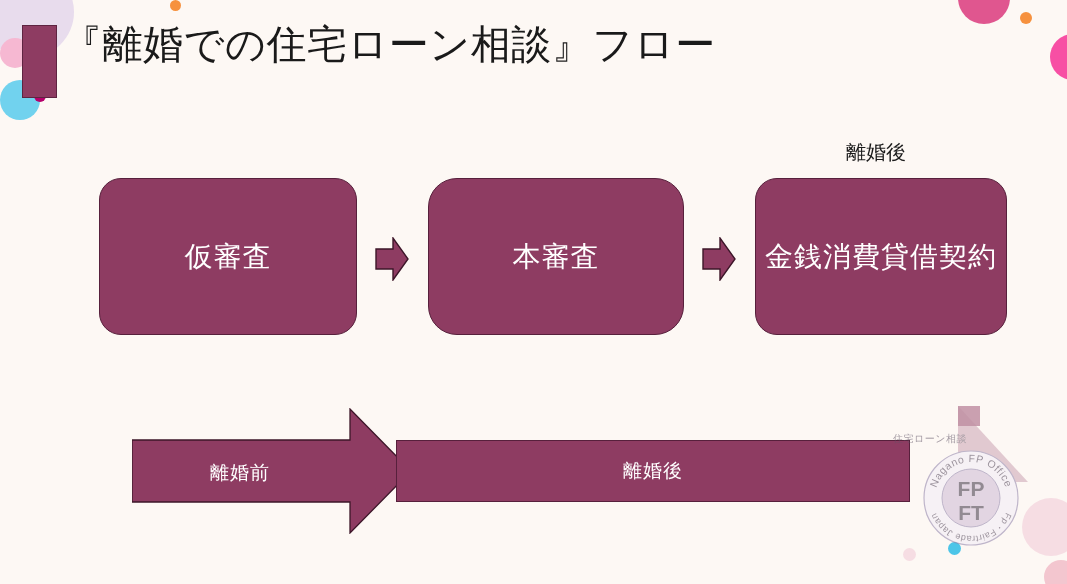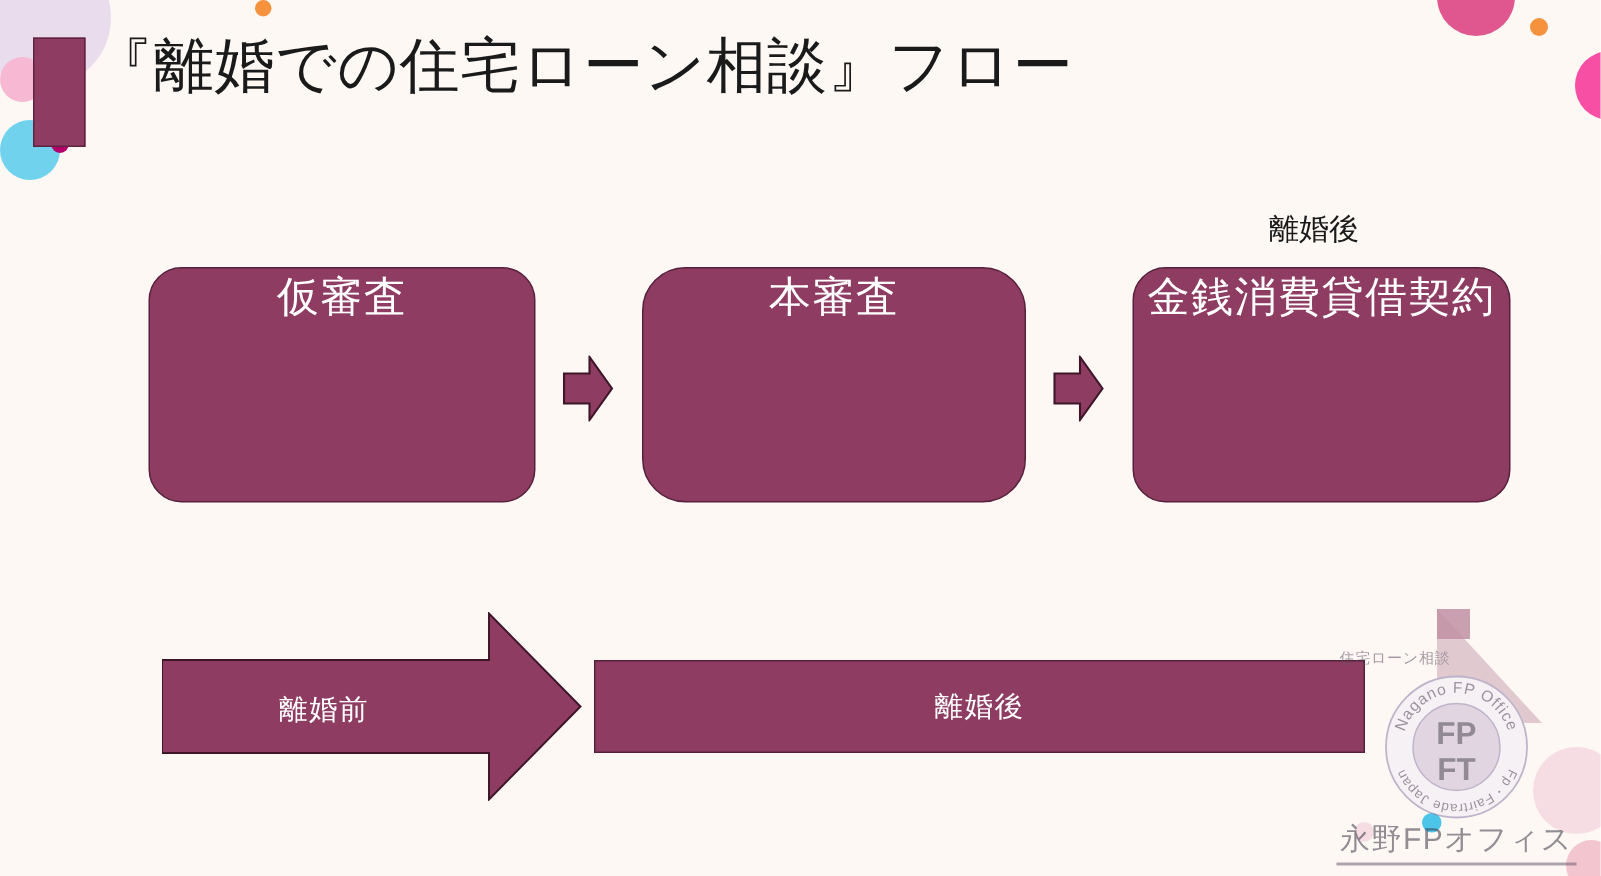--- a/index.html
+++ b/index.html
@@ -42,20 +42,21 @@
     white-space: nowrap;
   }
 
   
   .flow-box {
     position: absolute;
     background: #8e3c62;
     border: 1px solid #57203c;
     border-radius: 22px;
     display: flex;
+    align-items: center;
     justify-content: center;
     color: #ffffff;
     font-size: 28px;
     letter-spacing: 1px;
     box-sizing: border-box;
   }
 
   .stage-label {
     position: absolute;
     font-size: 20px;
@@ -68,20 +69,21 @@
   .connector {
     position: absolute;
     width: 34px;
     height: 44px;
   }
   .connector svg { display: block; width: 100%; height: 100%; }
 
   
   .timeline-arrow {
     position: absolute;
+    margin-left: 24px;
   }
   .timeline-arrow svg { display: block; width: 100%; height: 100%; }
   .timeline-arrow .tl-label {
     position: absolute;
     color: #ffffff;
     font-size: 19px;
     letter-spacing: 1px;
     white-space: nowrap;
   }
 
@@ -231,16 +233,15 @@
           <textPath href="#arcTop" startOffset="50%" text-anchor="middle" id="seal-top-path">Nagano FP Office</textPath>
         </text>
         <text font-family="'Liberation Sans', sans-serif" font-size="9" fill="#4a3f55" letter-spacing="0.4">
           <textPath href="#arcBottom" startOffset="50%" text-anchor="middle" id="seal-bottom-path">Fp・Fairtrade Japan</textPath>
         </text>
         <text x="50" y="48" text-anchor="middle" font-family="'Liberation Sans', sans-serif" font-size="21" font-weight="bold" fill="#3b3243" id="seal-c1">FP</text>
         <text x="50" y="72" text-anchor="middle" font-family="'Liberation Sans', sans-serif" font-size="21" font-weight="bold" fill="#3b3243" id="seal-c2">FT</text>
       </svg>
     </div>
 
-    <div id="wm-name">永野FPオフィス</div>
   </div>
 
 </div>
 
 </body></html>

